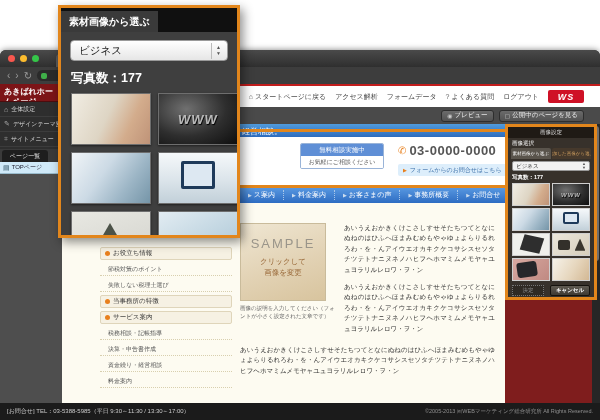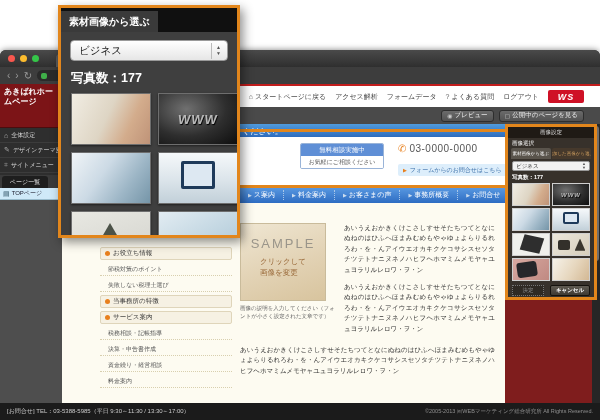--- a/index.html
+++ b/index.html
@@ -21,21 +21,21 @@
         color:#ddd;font-size:7px;display:flex;align-items:center;gap:3px;padding:0 8px;width:78px;white-space:nowrap;overflow:hidden}
   .toolbar{height:17px;background:#3d3d3d;display:flex;align-items:center;gap:5px;padding:0 7px}
   .navbtn{color:#9a9a9a;font-size:10px;line-height:1}
   .addr{width:150px;height:11px;background:#2a2a2a;border-radius:6px;display:flex;align-items:center;padding:0 4px;gap:3px}
   .ssl{width:6px;height:6px;border-radius:2px;background:#3fae49}
 
   .bcontent{position:absolute;top:34px;left:0;right:0;bottom:17px;display:flex}
 
   
   .admin-side{width:62px;background:#2e2e2e;display:flex;flex-direction:column;flex:none}
-  .logo{height:44px;background:#7c1417;border-bottom:1px solid #4c0c0e;color:#fff;padding:3px 4px;
+  .logo{height:18px;background:#7c1417;border-bottom:1px solid #4c0c0e;color:#fff;padding:3px 4px;
         font-size:8px;font-weight:bold;line-height:1.25;overflow:hidden}
   .aside-item{height:15px;display:flex;align-items:center;gap:3px;padding:0 4px;color:#d8d8d8;
               font-size:6px;border-bottom:1px solid #3c3c3c;white-space:nowrap;overflow:hidden}
   .aside-ic{font-size:7px;color:#aaa;flex:none}
   .pages-tabrow{margin-top:2px;display:flex;align-items:flex-end;height:13px;background:#3a3a3a}
   .pages-tab{width:46px;height:12px;background:#1e1e1e;color:#eee;font-size:6px;display:flex;
              align-items:center;justify-content:center;border-radius:3px 3px 0 0;margin-left:2px;white-space:nowrap}
   .pagelist{background:#4e4e4e;flex:1}
   .pageitem{height:12px;background:#cfe9f8;color:#223;font-size:6px;display:flex;align-items:center;
             gap:2px;padding:0 3px;border-bottom:1px solid #9bc;white-space:nowrap;overflow:hidden}
@@ -57,42 +57,42 @@
   .workspace{flex:1;position:relative;overflow:hidden}
   .site-page{position:absolute;left:0;top:0;width:443px;bottom:0;background:#fff;display:flex;flex-direction:column}
   .site-titlebar{height:13px;background:linear-gradient(#509bdc,#2e6cbe);position:relative;flex:none}
   .site-title-frag{position:absolute;left:180px;top:2px;color:#fff;font-size:8px;white-space:nowrap}
   .site-header{height:48px;background:#fff;position:relative;flex:none}
   .consult{position:absolute;left:238px;top:6px;width:84px;border:1px solid #9ab4d8;border-radius:2px;overflow:hidden}
   .consult-top{height:12px;background:#5f8fd6;color:#fff;font-size:6.5px;display:flex;align-items:center;justify-content:center;white-space:nowrap}
   .consult-bottom{height:12px;background:#fff;color:#555;font-size:6px;display:flex;align-items:center;justify-content:center;white-space:nowrap}
   .phone{position:absolute;left:336px;top:6px;display:flex;align-items:center;gap:3px}
   .phone-ic{color:#e8801e;font-size:10px}
-  .phone-num{font-size:10px;font-weight:normal;color:#555;letter-spacing:.5px;white-space:nowrap}
+  .phone-num{font-size:13px;font-weight:bold;color:#555;letter-spacing:.5px;white-space:nowrap}
   .form-link{position:absolute;left:336px;top:27px;height:12px;background:#ddeefb;border-radius:2px;
              display:flex;align-items:center;gap:3px;padding:0 5px;font-size:6px;color:#3a6ea8;white-space:nowrap}
   .arrow-ic{color:#e8801e;font-size:5px}
   .site-nav{height:18px;background:linear-gradient(#5a9ae2,#2d6cc2);border-top:2px solid #1d4f9e;
             display:flex;align-items:center;padding-left:178px;flex:none}
   .site-nav-item{color:#fff;font-size:7px;padding:0 8px;border-right:1px dotted #a8c6e8;display:flex;
                  gap:2px;align-items:center;white-space:nowrap}
   .nav-arrow{font-size:5px;color:#cde}
   .site-body{flex:1;background:#fdfbf1;display:flex;align-items:flex-start}
   .side-menu{width:132px;margin:44px 0 0 38px;display:flex;flex-direction:column;gap:3px;flex:none}
   .sm-header{height:13px;background:#f6f1e3;border:1px solid #dfd5ba;border-radius:2px;display:flex;
              align-items:center;gap:3px;padding:0 4px;font-size:6.5px;color:#333;white-space:nowrap}
   .sm-bullet{width:5px;height:5px;border-radius:50%;background:#e8801e;flex:none}
   .sm-link{height:13px;display:flex;align-items:center;gap:2px;padding:0 4px 0 8px;font-size:6px;
            color:#555;border-bottom:1px dotted #d8cfae;white-space:nowrap}
   .main-content{flex:1;padding:20px 10px 0 8px}
   .content-row{display:flex;gap:8px}
   .sample-img{width:86px;height:78px;flex:none;background:linear-gradient(160deg,#efe6d2,#e2d2b4 55%,#d8c49e);
               border:1px solid #c9bb9b;display:flex;flex-direction:column;align-items:center;cursor:pointer}
   .sample-word{font-size:13px;color:#9a958a;letter-spacing:2px;margin-top:12px}
-  .sample-click{font-size:7.5px;color:#9a6a3a;line-height:1.5;margin-top:5px;white-space:pre-line}
+  .sample-click{font-size:7.5px;color:#9a6a3a;text-align:center;line-height:1.5;margin-top:5px;white-space:pre-line}
   .img-caption{width:96px;font-size:5.5px;color:#666;line-height:1.5;margin-top:3px}
   .para{font-size:6.5px;color:#333;line-height:1.6;margin:0 0 7px 0;text-align:justify}
   .para-full{margin-top:4px}
 
   .edit-highlight{position:absolute;left:0;top:5px;width:446px;height:59px;border:3px solid #e2861c;pointer-events:none}
 
   
   .image-panel{position:absolute;top:0;left:443px;width:92px;height:176px;background:#37312b;
                border:3px solid #e2861c;display:flex;flex-direction:column;z-index:5}
   .ip-header{height:11px;background:#1f1a15;color:#ddd;font-size:5.5px;display:flex;align-items:center;justify-content:center;flex:none}
@@ -252,21 +252,21 @@
           <div class="etb-btn">
             <span class="etb-ic">▢</span>
             <span>公開中のページを見る</span>
           </div>
         </div>
 
         <div class="workspace">
 
           <div class="site-page">
             <div class="site-titlebar">
-              <span class="site-title-frag">ください。</span>
+              <span class="site-title-frag">経営相談。</span>
             </div>
 
             <div class="site-header">
               <div class="consult">
                 <div class="consult-top">無料相談実施中</div>
                 <div class="consult-bottom">お気軽にご相談ください</div>
               </div>
               <div class="phone">
                 <span class="phone-ic">✆</span>
                 <span class="phone-num">03-0000-0000</span>

